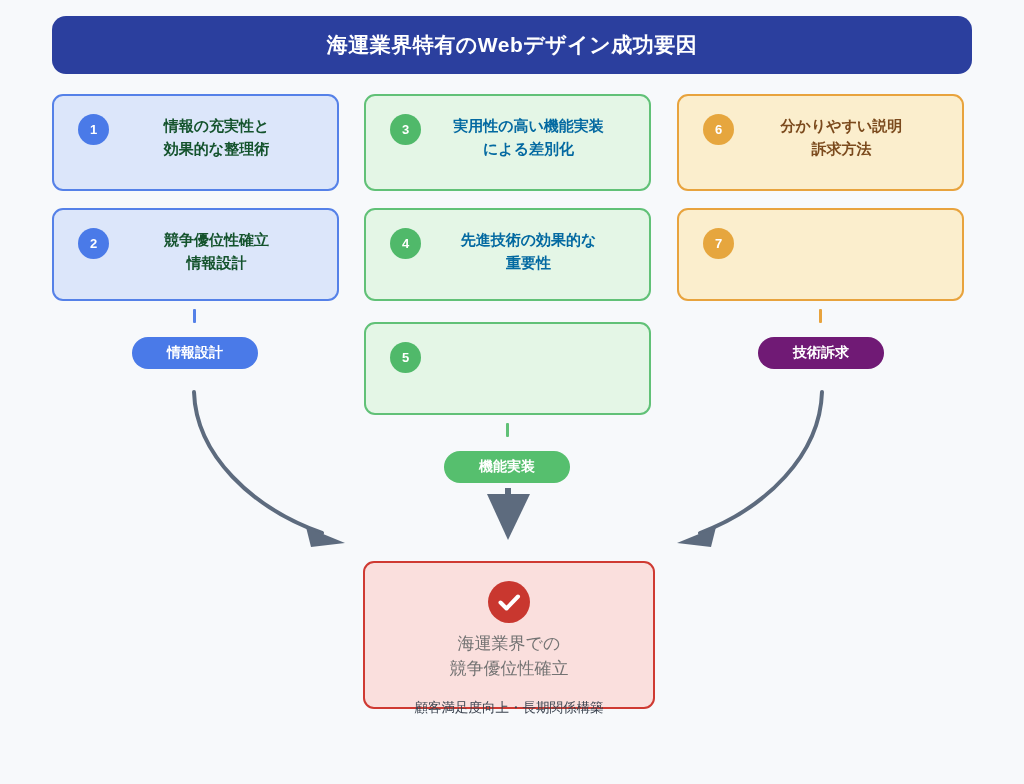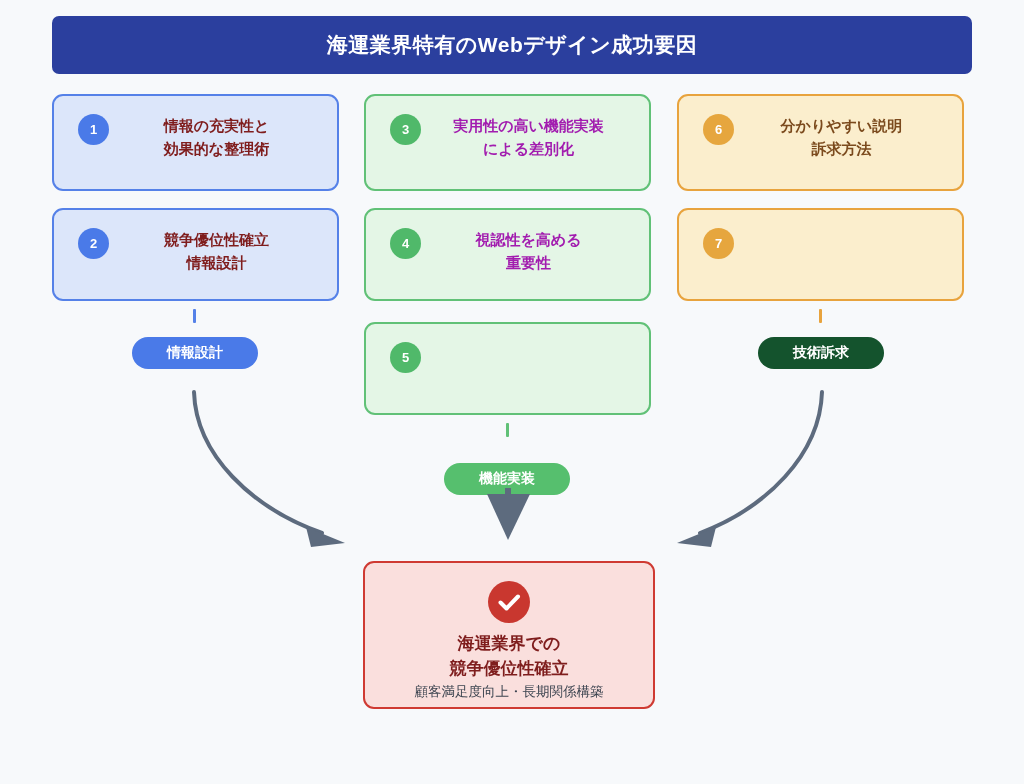--- a/index.html
+++ b/index.html
@@ -9,21 +9,21 @@
     font-family: "Liberation Sans", "DejaVu Sans", sans-serif;
     overflow: hidden;
   }
   #canvas { position: relative; width: 1024px; height: 784px; }
 
   
   .title-bar {
     position: absolute; left: 52px; top: 16px;
     width: 920px; height: 58px;
     background: #2b3f9e;
-    border-radius: 7px;
+    border-radius: 14px;
     display: flex; align-items: center; justify-content: center;
   }
   .title-bar .title-text {
     color: #ffffff;
     font-size: 21px;
     font-weight: bold;
     letter-spacing: .5px;
   }
 
   
@@ -50,25 +50,25 @@
     text-align: center;
     padding: 0 14px 0 56px;
     font-size: 15px;
     font-weight: bold;
     line-height: 1.55;
     white-space: pre-line;
   }
 
   .card.blue   { background: #dce6fa; border-color: #5581e8; }
   .card.blue .badge  { background: #4a7ae8; }
-  .card.blue .card-text { color: #7f1d1d; }
+  .card.blue .card-text { color: #14532d; }
 
   .card.green  { background: #e4f6e6; border-color: #61c177; }
   .card.green .badge { background: #50b96a; }
-  .card.green .card-text { color: #a21caf; }
+  .card.green .card-text { color: #0369a1; }
 
   .card.orange { background: #fbeecd; border-color: #e8a33d; }
   .card.orange .badge { background: #e6a63e; }
   .card.orange .card-text { color: #7b4a1d; }
 
   
   .tick {
     position: absolute;
     width: 3px; height: 14px;
     border-radius: 1px;
@@ -80,22 +80,22 @@
   
   .pill {
     position: absolute;
     height: 32px;
     border-radius: 16px;
     color: #ffffff;
     font-size: 14px; font-weight: bold;
     display: flex; align-items: center; justify-content: center;
   }
   .pill.blue   { background: #4a7ae8; }
-  .pill.green  { background: #56bf6e; margin-top: 12px; }
-  .pill.orange { background: #14532d; }
+  .pill.green  { background: #56bf6e; }
+  .pill.orange { background: #701a75; }
 
   
   .conclusion {
     position: absolute;
     left: 363px; top: 561px;
     width: 292px; height: 148px;
     background: #fadfdd;
     border: 2px solid #cf3a32;
     border-radius: 11px;
     display: flex; flex-direction: column;
@@ -106,28 +106,28 @@
     width: 42px; height: 42px;
     border-radius: 50%;
     background: #c9372f;
     display: flex; align-items: center; justify-content: center;
     margin-bottom: 9px;
   }
   .check-glyph {
     width: 42px; height: 42px;
   }
   .conclusion-title {
-    color: #7f1d1d;
-    font-size: 17px; font-weight: bold;
+    color: #737373;
+    font-size: 17px; font-weight: normal;
     line-height: 1.45;
     text-align: center;
     white-space: pre-line;
   }
   .conclusion-sub {
-    margin-top: 2px;
+    margin-top: 18px;
     color: #3c4450;
     font-size: 13.5px;
     text-align: center;
   }
 
   
   #arrows {
     position: absolute; left: 0; top: 0;
     width: 1024px; height: 784px;
     pointer-events: none;
@@ -161,21 +161,21 @@
   </div>
 
   <div class="card green" style="left:364px; top:94px; width:287px; height:97px;">
     <span class="badge">3</span>
     <span class="card-text">実用性の高い機能実装
 による差別化</span>
   </div>
 
   <div class="card green" style="left:364px; top:208px; width:287px; height:93px;">
     <span class="badge">4</span>
-    <span class="card-text">視認性を高める
+    <span class="card-text">先進技術の効果的な
 重要性</span>
   </div>
 
   <div class="card green" style="left:364px; top:322px; width:287px; height:93px;">
     <span class="badge">5</span>
   </div>
 
   <div class="tick green" style="left:506px; top:423px;"></div>
 
   <div class="pill green" style="left:444px; top:451px; width:126px;">

